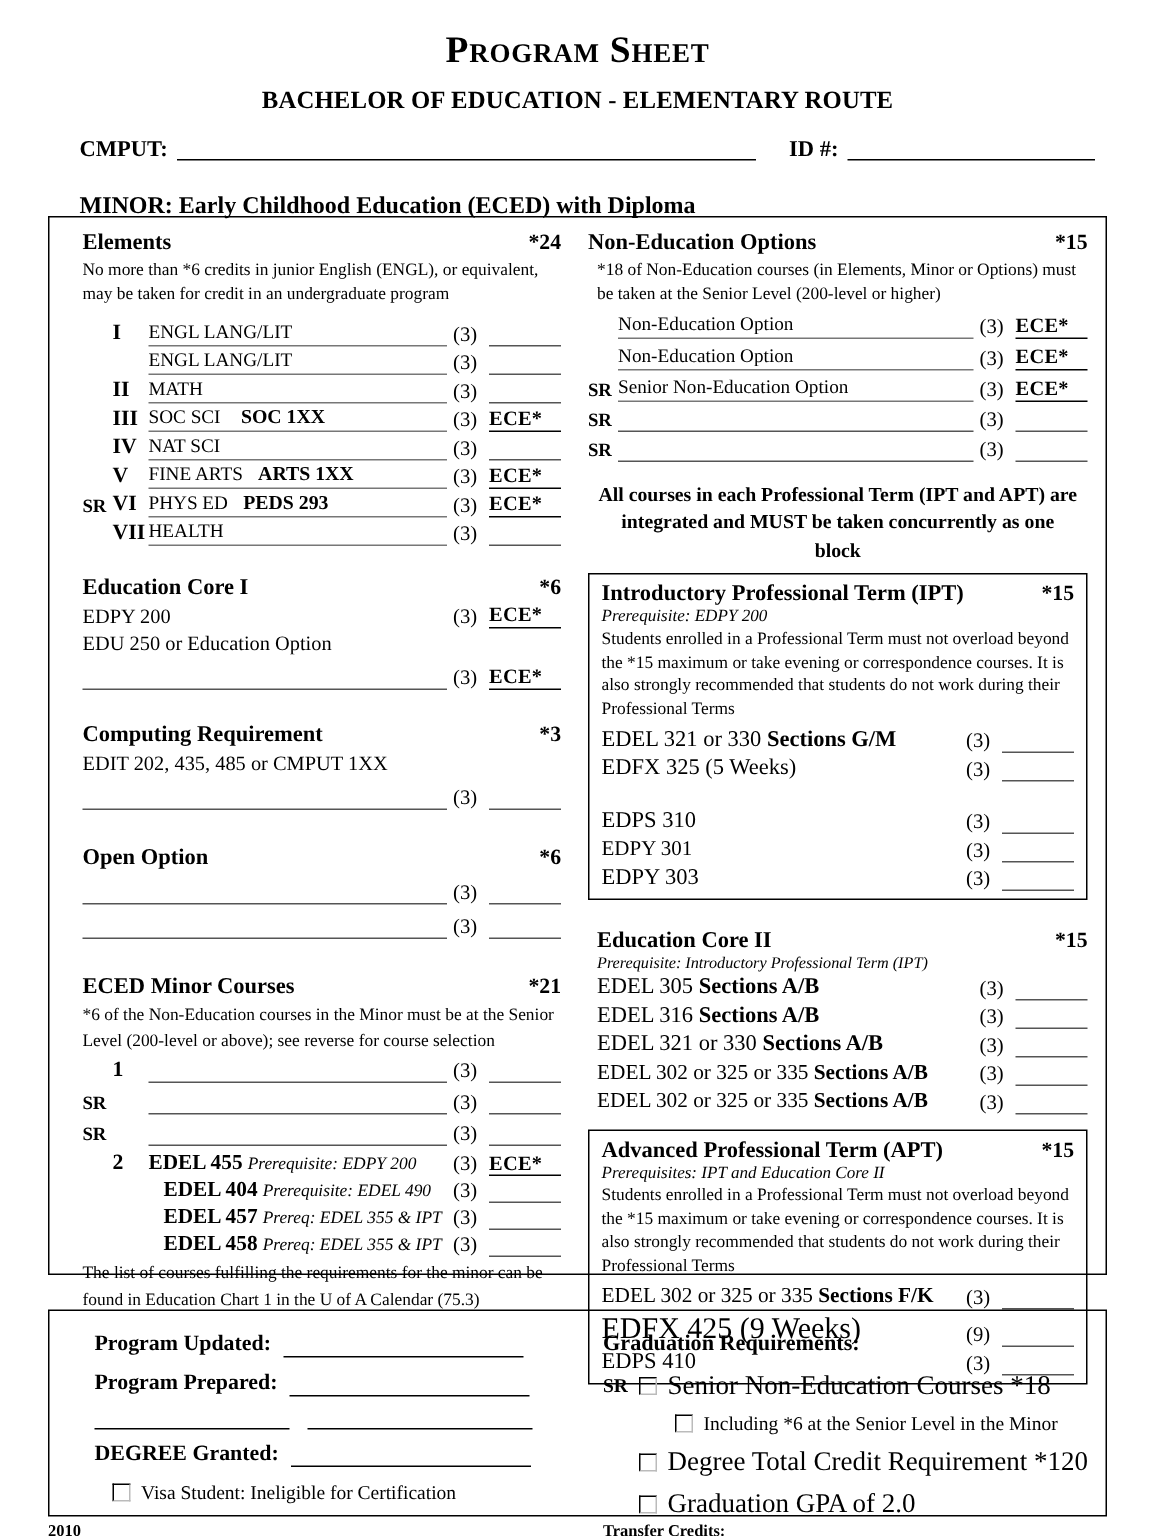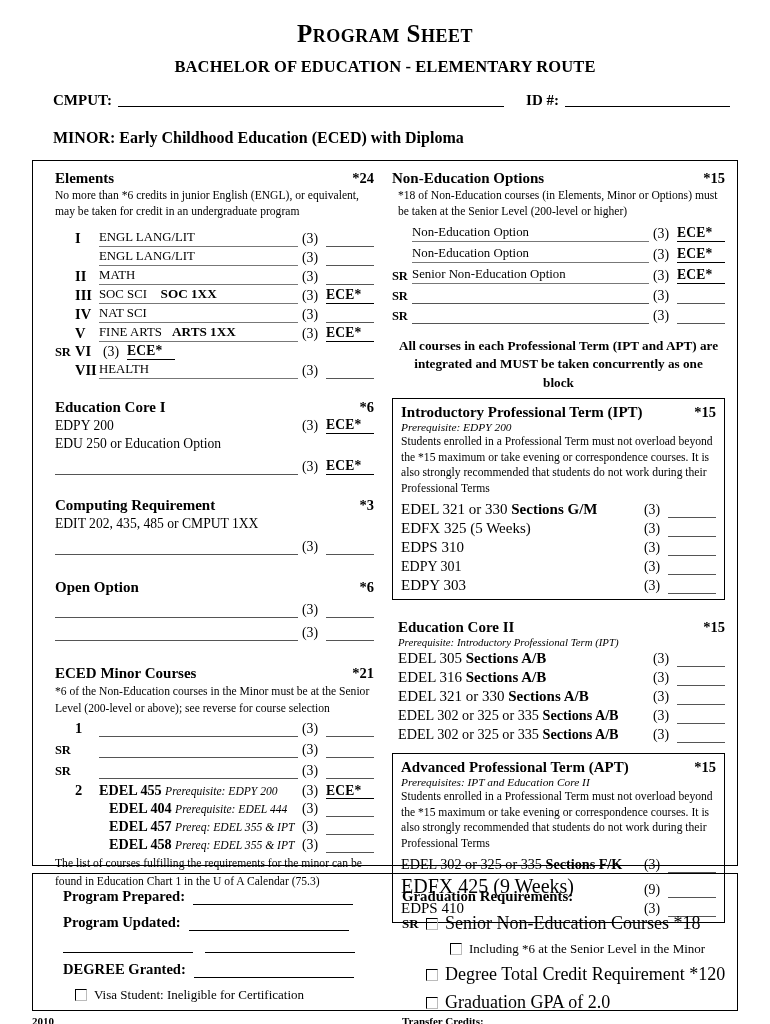--- a/index.html
+++ b/index.html
@@ -41,21 +41,21 @@
   .namerow .fill.idfill{flex:0 0 165px;}
   .idlbl{margin-left:22px;white-space:nowrap;}
 
   .minorrow{
     margin:20px 0 0 53px;font-size:16px;font-weight:bold;
   }
   .minorrow .mval{font-weight:bold;}
 
   
   .mainbox{
-    position:absolute;left:32px;top:140px;width:706px;height:706px;
+    position:absolute;left:32px;top:124px;width:706px;height:706px;
     border:1.6px solid #000;box-sizing:border-box;
   }
   .cols{display:flex;width:100%;height:100%;box-sizing:border-box;}
   .colL{width:352px;box-sizing:border-box;padding:9px 10px 0 22px;}
   .colR{width:354px;box-sizing:border-box;padding:9px 12px 0 8px;}
 
   
   .sec{margin-bottom:2px;}
   .sechead{display:flex;align-items:baseline;font-weight:bold;font-size:15px;}
   .sechead .h{flex:1;}
@@ -219,20 +219,21 @@
           <span class="sr"></span>
           <span class="rn">V</span>
           <span class="nm under"><span class="lead">FINE ARTS</span>&nbsp;&nbsp;&nbsp;<span class="val">ARTS 1XX</span></span>
           <span class="cred">(3)</span>
           <span class="mark ece">ECE*</span>
         </div>
 
         <div class="crow">
           <span class="sr">SR</span>
           <span class="rn">VI</span>
+          <span class="nm under"><span class="lead">PHYS ED</span>&nbsp;&nbsp;&nbsp;<span class="val">PEDS 293</span></span>
           <span class="cred">(3)</span>
           <span class="mark ece">ECE*</span>
         </div>
 
         <div class="crow">
           <span class="sr"></span>
           <span class="rn">VII</span>
           <span class="nm under"><span class="lead">HEALTH</span><span class="val"></span></span>
           <span class="cred">(3)</span>
           <span class="mark blank"></span>
@@ -335,21 +336,21 @@
         <div class="crow" style="margin-top:3px">
           <span class="sr"></span>
           <span class="rn">2</span>
           <span class="nm"><span class="big">EDEL 455</span> <span class="pre">Prerequisite: EDPY 200</span></span>
           <span class="cred">(3)</span>
           <span class="mark ece">ECE*</span>
         </div>
         <div class="crow">
           <span class="sr"></span>
           <span class="rn"></span>
-          <span class="nm" style="padding-left:10px"><span class="big">EDEL 404</span> <span class="pre">Prerequisite: EDEL 444</span></span>
+          <span class="nm" style="padding-left:10px"><span class="big">EDEL 404</span> <span class="pre">Prerequisite: EDEL 490</span></span>
           <span class="cred">(3)</span>
           <span class="mark blank"></span>
         </div>
         <div class="crow">
           <span class="sr"></span>
           <span class="rn"></span>
           <span class="nm" style="padding-left:10px"><span class="big">EDEL 457</span> <span class="pre">Prereq: EDEL 355 &amp; IPT</span></span>
           <span class="cred">(3)</span>
           <span class="mark blank"></span>
         </div>
@@ -420,21 +421,21 @@
         <div class="crow" style="margin-top:4px">
           <span class="nm" style="font-size:15px"><span>EDEL 321 or 330 </span><span class="sect">Sections G/M</span></span>
           <span class="cred">(3)</span>
           <span class="mark blank"></span>
         </div>
         <div class="crow" style="margin-top:2px">
           <span class="nm" style="font-size:15px"><span>EDFX 325 (5 Weeks)</span><span class="sect"></span></span>
           <span class="cred">(3)</span>
           <span class="mark blank"></span>
         </div>
-        <div class="crow" style="margin-top:2px">
+        <div class="crow" style="margin-top:18px">
           <span class="nm" style="font-size:15px"><span>EDPS 310</span><span class="sect"></span></span>
           <span class="cred">(3)</span>
           <span class="mark blank"></span>
         </div>
         <div class="crow" style="margin-top:2px">
           <span class="nm" style="font-size:14px"><span>EDPY 301</span><span class="sect"></span></span>
           <span class="cred">(3)</span>
           <span class="mark blank"></span>
         </div>
         <div class="crow" style="margin-top:2px">
@@ -503,25 +504,25 @@
         </div>
       </div>
 
     </div>
   </div>
   </div>
 
   <div class="botbox">
     <div class="botL">
       <div class="bline">
+        <span class="bl">Program Updated:</span>
+        <span class="bfill"></span>
+      </div>
+      <div class="bline">
         <span class="bl">Program Prepared:</span>
-        <span class="bfill"></span>
-      </div>
-      <div class="bline">
-        <span class="bl">Program Updated:</span>
         <span class="bfill"></span>
       </div>
       <div class="twofill">
         <span class="f1"></span>
         <span class="f2"></span>
       </div>
       <div class="bline">
         <span class="bl">DEGREE Granted:</span>
         <span class="bfill"></span>
       </div>

